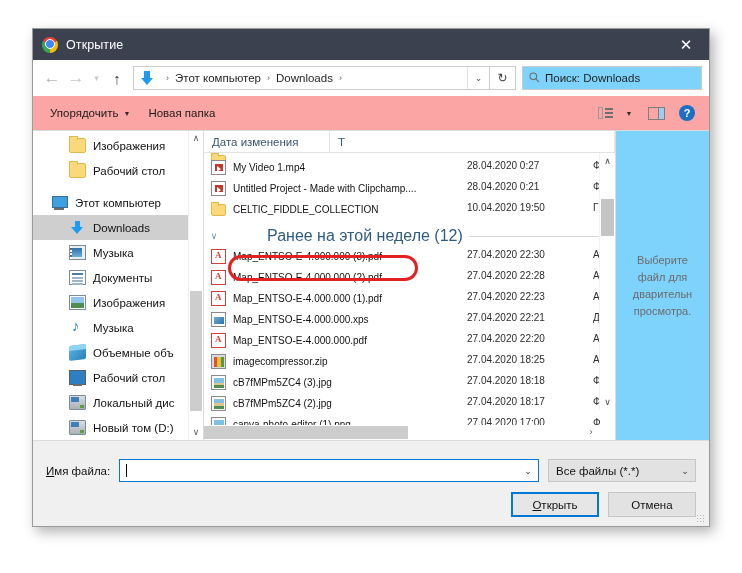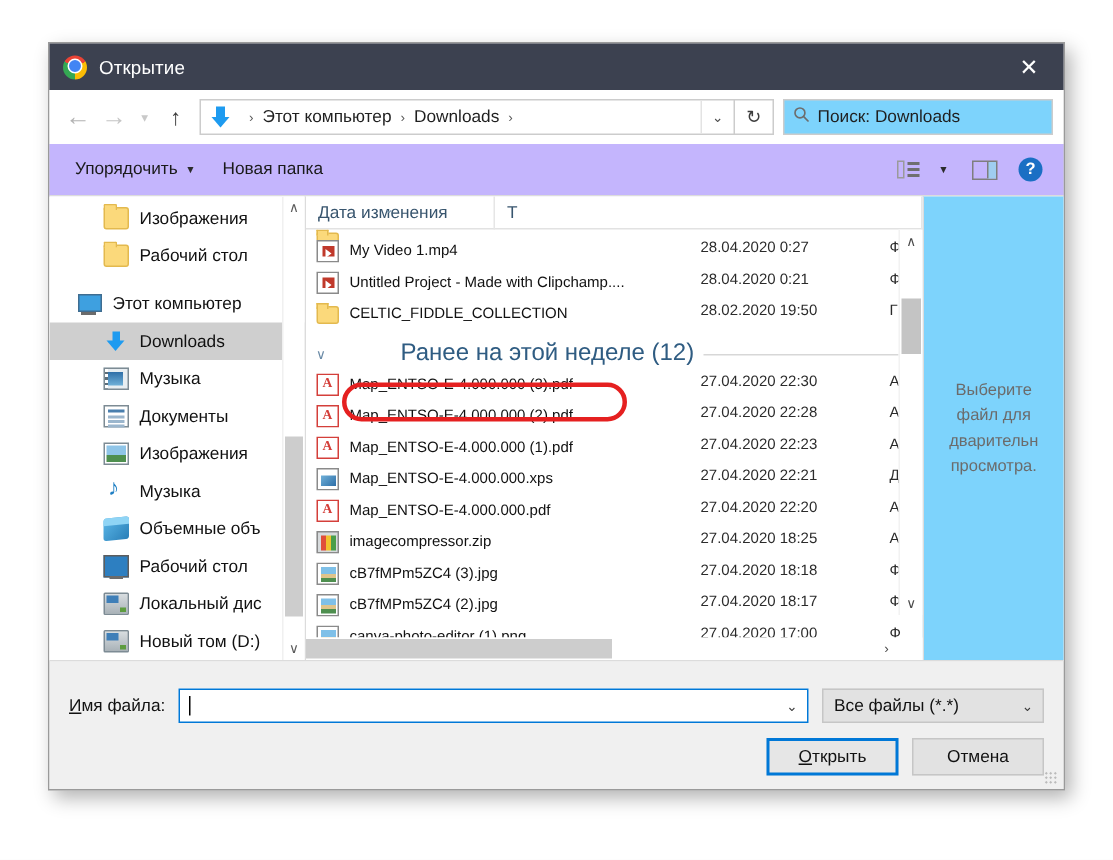--- a/index.html
+++ b/index.html
@@ -175,21 +175,21 @@
     flex: 0 0 auto;
   }
   .search-ph {
     font-size: 11.5px;
     color: #1f1f1f;
   }
 
   
   .cmdbar {
     height: 30px;
-    background: #c4b5fd;
+    background: #fca5a5;
     border-bottom: 1px solid #dcdcdc;
     display: flex;
     align-items: center;
     padding: 17px 8px;
     flex: 0 0 auto;
   }
   .cmd-item {
     font-size: 11.5px;
     color: #1a1a1a;
     padding: 0 9px;
@@ -1029,21 +1029,21 @@
             </div>
             <div class="cell-date">28.04.2020 0:21</div>
             <div class="cell-type">Ф</div>
           </div>
 
           <div class="row">
             <div class="cell-name">
               <span class="f-ico fi-folder"></span>
               <span>CELTIC_FIDDLE_COLLECTION</span>
             </div>
-            <div class="cell-date">28.02.2020 19:50</div>
+            <div class="cell-date">10.04.2020 19:50</div>
             <div class="cell-type">Г</div>
           </div>
 
           <div class="grouphdr">
             <span class="gcaret">∨</span>
             <span class="gtext">Ранее на этой неделе (12)</span>
             <span class="gline"></span>
           </div>
 
           <div class="row">

